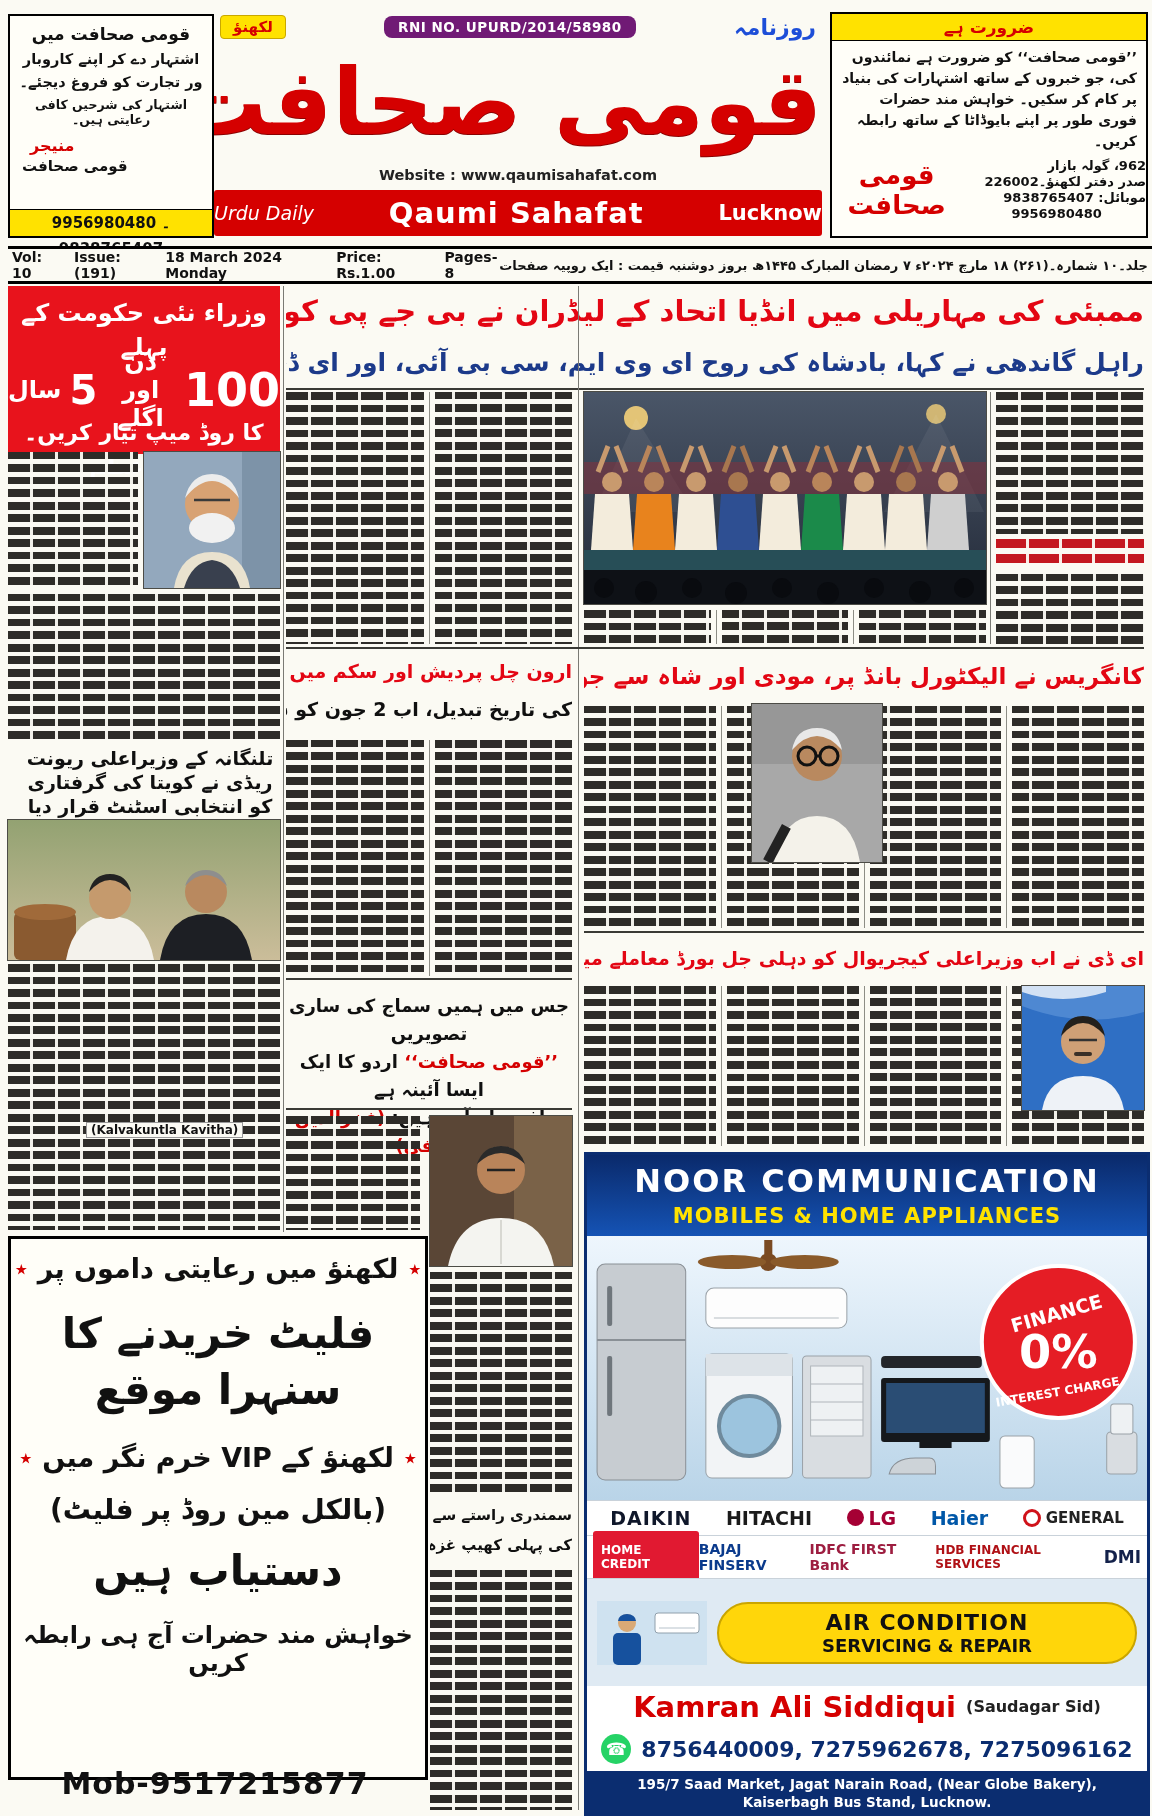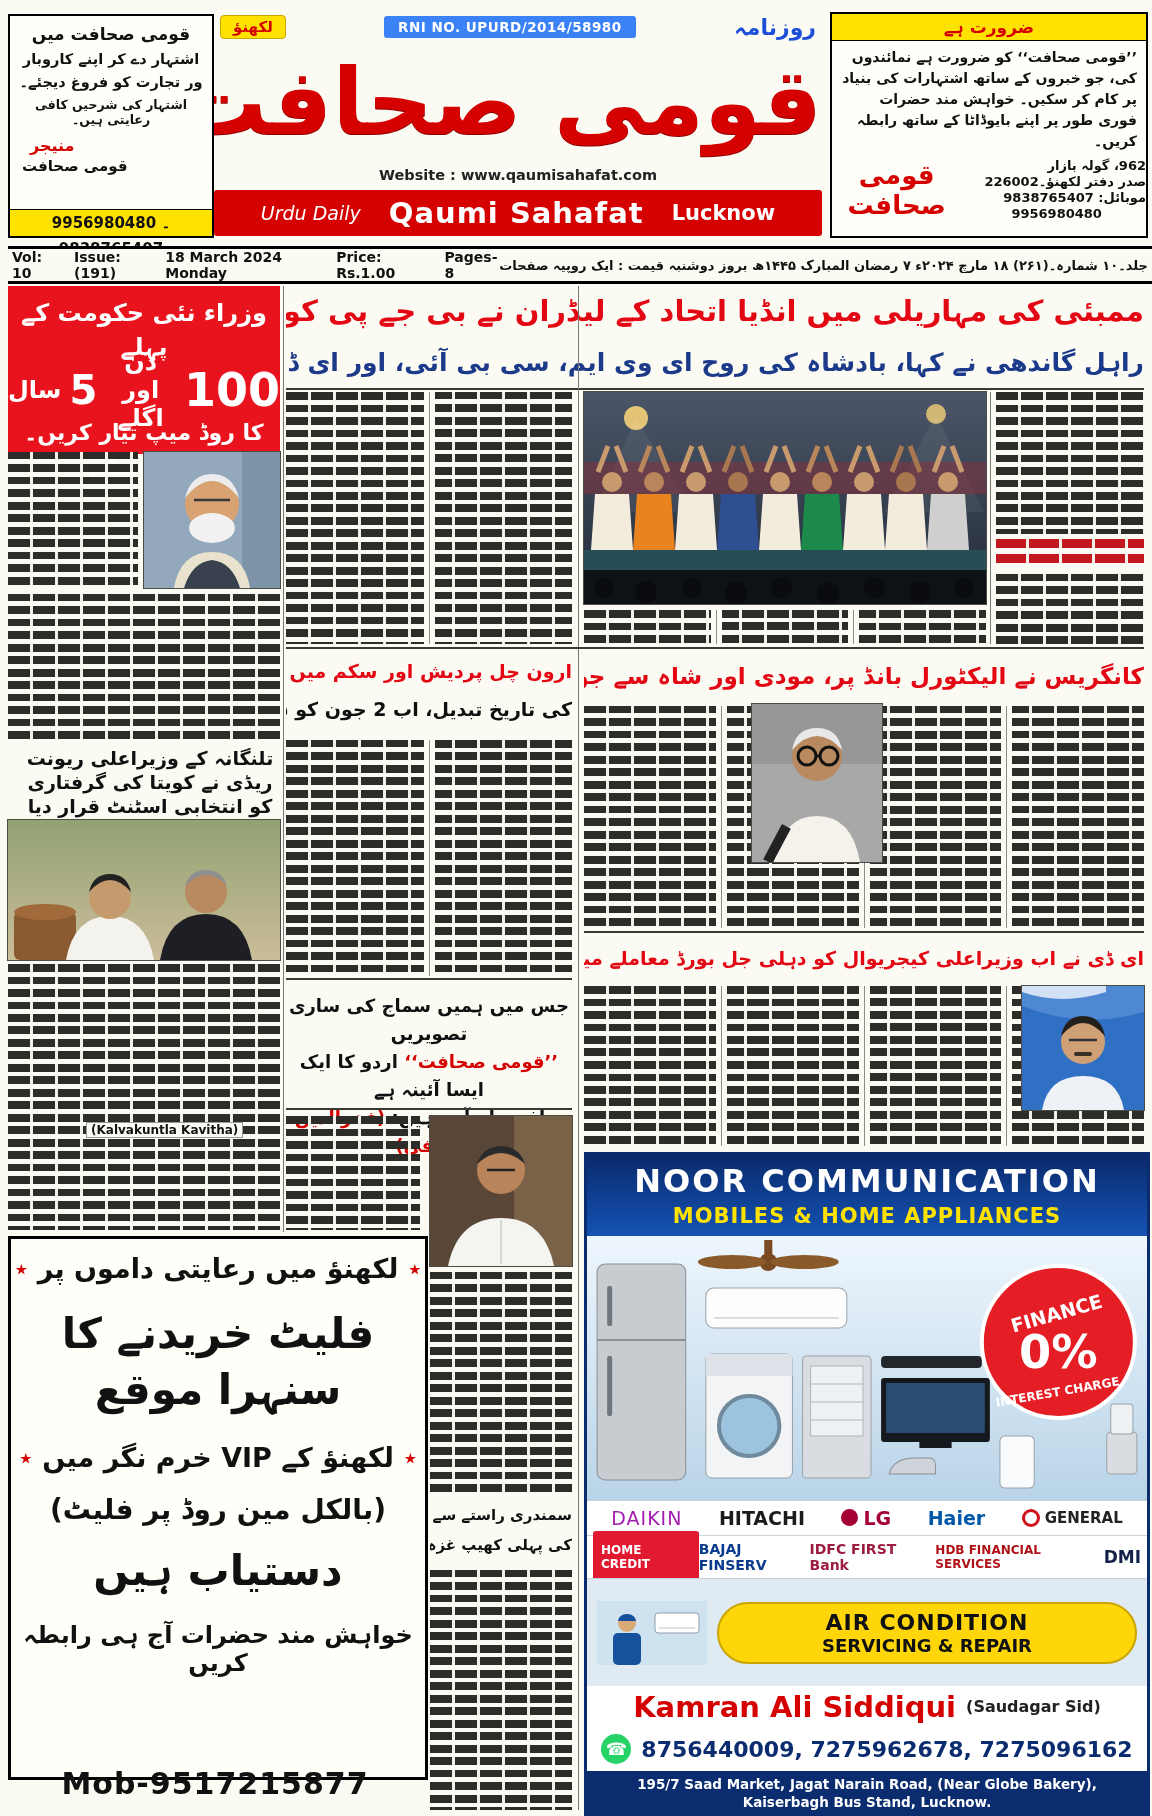--- a/index.html
+++ b/index.html
@@ -32,25 +32,25 @@
   .la1{font-size:17px;font-weight:bold}
   .la2{font-size:14.5px;font-weight:bold;margin-top:7px}
   .la3{font-size:12.5px;font-weight:bold;margin-top:7px}
   .la-mgr{color:#d50000;font-weight:bold;font-size:16px;margin-top:9px;text-align:left;padding-left:16px}
   .la-brand{font-weight:bold;font-size:15px;text-align:left;padding-left:8px;margin-top:2px}
   .la-phones{position:absolute;left:0;right:0;bottom:0;height:26px;background:#ffe200;font-weight:bold;font-size:15px;text-align:center;line-height:26px;border-top:1px solid #000}
 
   
   .mh-top{display:flex;justify-content:space-between;align-items:center;height:30px;padding:0 6px}
   .city-badge{background:#ffe200;color:#d50000;font-weight:bold;font-size:15px;padding:2px 12px;border-radius:4px;border:1px solid #c9a800}
-  .rni{background:#3b82f6;color:#fff;font-weight:bold;font-size:13.5px;padding:3px 14px;border-radius:3px;letter-spacing:.5px}
+  .rni{background:#701a75;color:#fff;font-weight:bold;font-size:13.5px;padding:3px 14px;border-radius:8px;letter-spacing:.5px}
   .daily{color:#1d4ed8;font-weight:bold;font-size:22px}
   .mh-title{height:122px;line-height:122px;text-align:center;font-size:92px;font-weight:bold;color:#d50000;text-shadow:0 1px 0 #8a0000}
   .mh-web{height:22px;line-height:22px;text-align:center;font-size:14.5px;font-weight:bold;color:#222}
-  .mh-banner{height:46px;margin-top:4px;background:#d50000;border-radius:3px;display:flex;align-items:center;justify-content:center;gap:28px;color:#fff}
+  .mh-banner{height:46px;margin-top:4px;background:#d50000;border-radius:3px;display:flex;align-items:center;justify-content:space-between;gap:4px;color:#fff}
   .b-pre{font-size:19px;font-style:italic}
   .b-title{font-size:29px;font-weight:bold;letter-spacing:1px}
   .b-city{font-size:21px;font-weight:bold}
 
   
   .right-ad{border:2px solid #000;background:#fffef8}
   .ra-head{background:#ffe200;color:#d50000;font-weight:bold;font-size:17px;text-align:center;height:26px;line-height:26px;border-bottom:1px solid #000}
   .ra-body{padding:6px 9px;font-size:14px;font-weight:bold;line-height:1.5;text-align:right}
   .ra-bottom{display:flex;align-items:center}
   .ra-brand{flex:.42;text-align:center;color:#d50000;font-weight:bold;font-size:26px}
@@ -97,21 +97,21 @@
   .fa-mob{font-size:30px;font-weight:bold;text-align:center;letter-spacing:1px}
 
   
   .noor{border:3px solid #0b2d70;background:#fff;display:flex;flex-direction:column}
   .noor-head{height:90px;background:linear-gradient(180deg,#0a2a6b,#1553b5);display:flex;flex-direction:column;align-items:center;justify-content:center;gap:4px}
   .noor-title{color:#fff;font-size:32px;font-weight:bold;letter-spacing:2px}
   .noor-sub{color:#ffe200;font-size:21px;font-weight:bold;letter-spacing:1px}
   .noor-appl{height:264px}
   .b-row{display:flex;align-items:center;justify-content:space-around;background:#fff;border-top:1px solid #c9d2da;padding:0 6px}
   .b-row1{height:38px}.b-row2{height:42px}
-  .daikin{color:#a21caf;font-weight:normal;font-size:19px;letter-spacing:1px}
+  .daikin{color:#0f172a;font-weight:bold;font-size:19px;letter-spacing:1px}
   .hitachi{color:#1b1b1b;font-weight:bold;font-size:19px}
   .lgwrap{display:flex;align-items:center;gap:5px}
   .lg-mark{width:17px;height:17px;border-radius:50%;background:#a50034;display:inline-block}
   .lgtxt{color:#a50034;font-weight:bold;font-size:19px}
   .haier{color:#0057a8;font-weight:bold;font-size:19px}
   .genwrap{display:flex;align-items:center;gap:5px}
   .gen-mark{width:12px;height:12px;border-radius:50%;border:3px solid #d0121a;display:inline-block}
   .gentxt{color:#222;font-weight:bold;font-size:15px}
   .homecredit{background:#e11931;color:#fff;font-weight:bold;font-size:12px;padding:12px 8px;border-radius:3px}
   .bajaj{color:#0a3a8c;font-weight:bold;font-size:14px}

